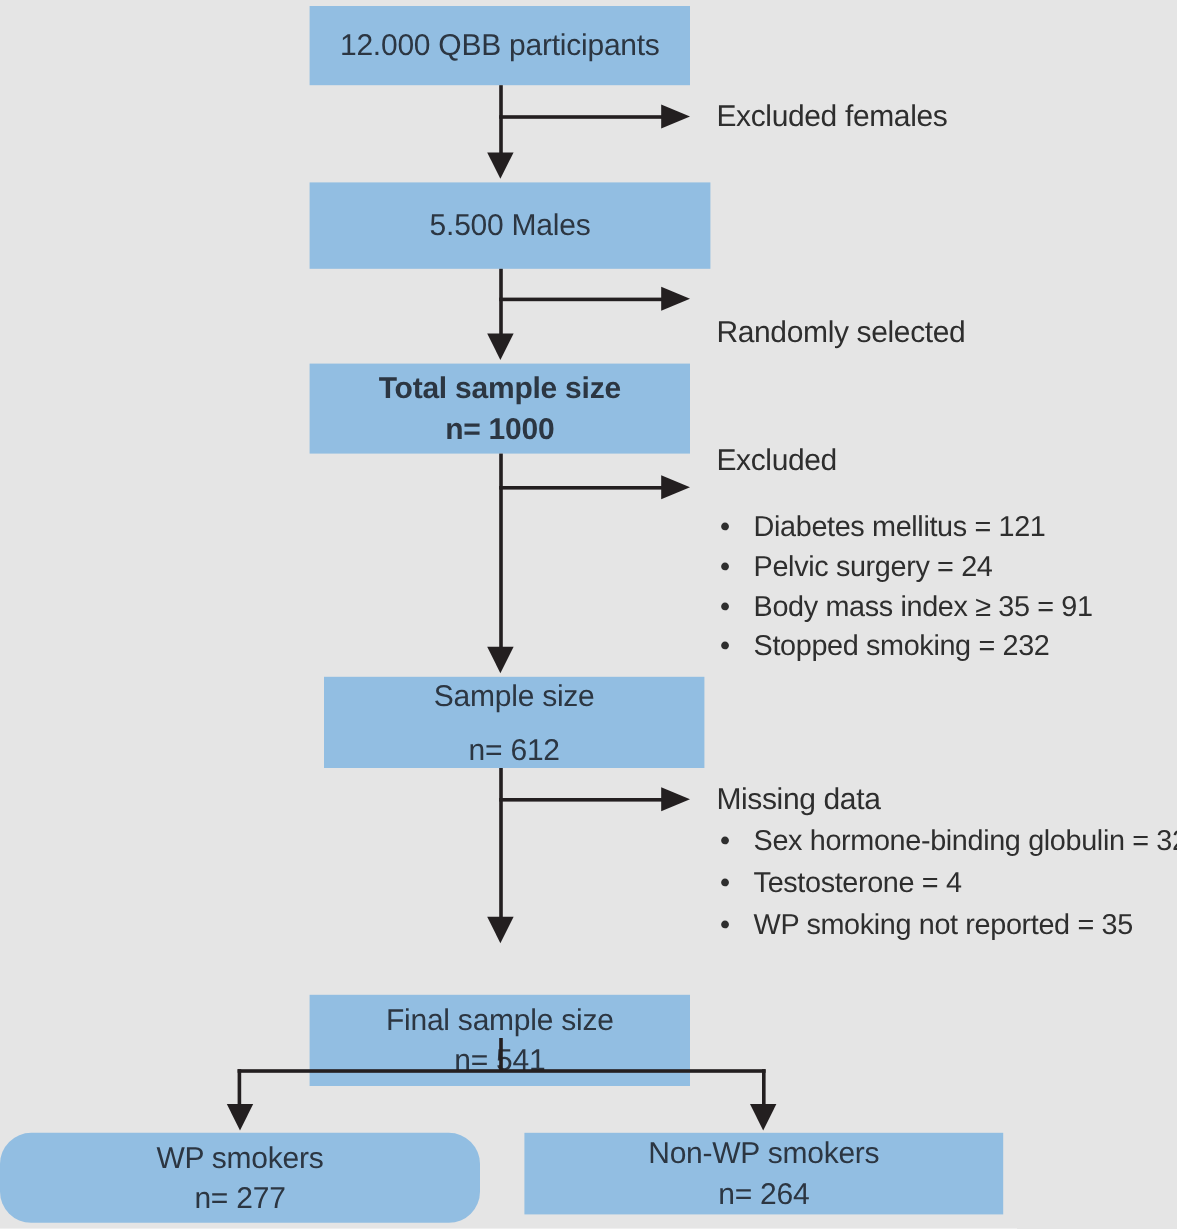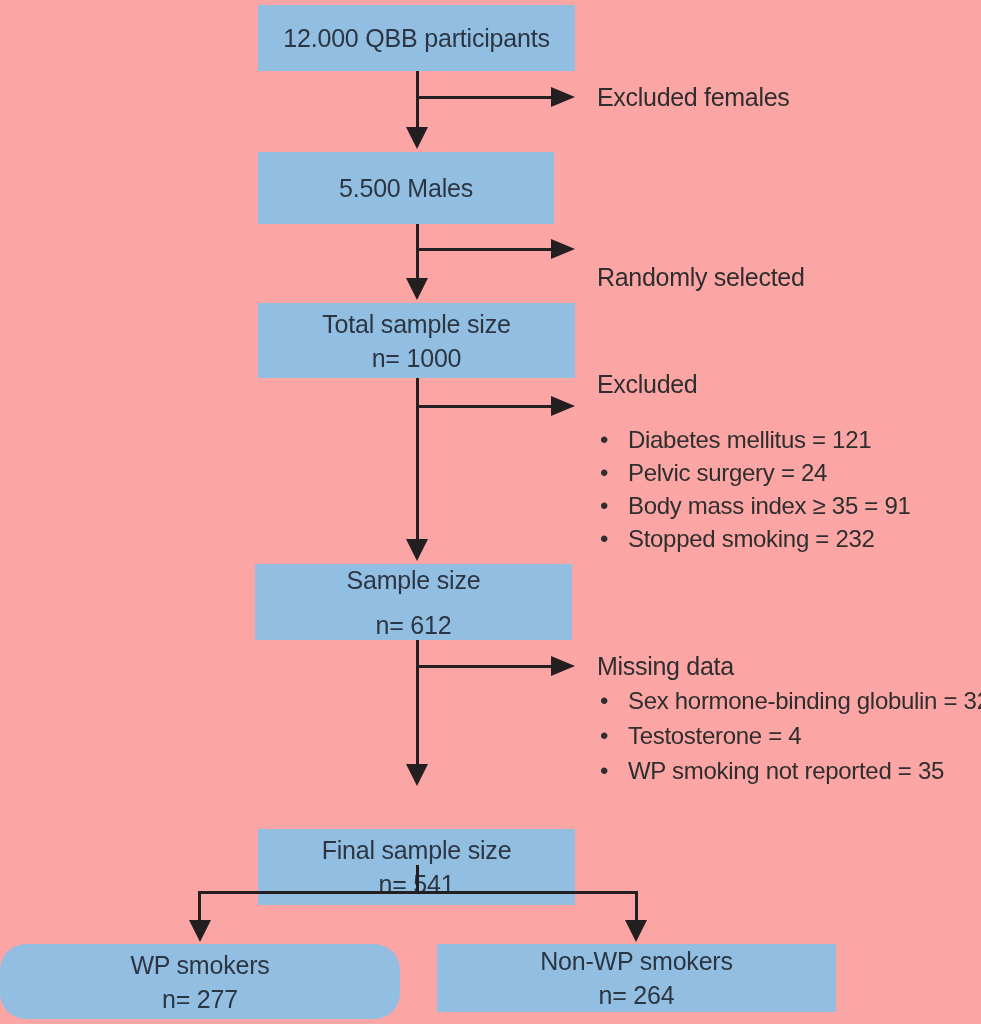--- a/index.html
+++ b/index.html
@@ -4,21 +4,21 @@
 <style>
   html, body {
     margin: 0;
     padding: 0;
     background: #ffffff;
   }
   .canvas {
     position: relative;
     width: 981px;
     height: 1024px;
-    background: #fca5a5;
+    background: #e5e5e5;
     overflow: hidden;
     font-family: "Liberation Sans", sans-serif;
     color: #2e2e2e;
   }
   .node {
     position: absolute;
     background: var(--box-fill, #92BEE2);
     display: flex;
     flex-direction: column;
     align-items: center;
@@ -87,30 +87,30 @@
 </style>
 </head>
 <body>
 
 <div class="canvas">
 
   <div class="node" style="left:258px; top:5px; width:317px; height:66px;">
     <span>12.000 QBB participants</span>
   </div>
 
-  <div class="node" style="left:258px; top:152px; width:296px; height:72px;">
+  <div class="node" style="left:258px; top:152px; width:334px; height:72px;">
     <span>5.500 Males</span>
   </div>
 
-  <div class="node" style="left:258px; top:303px; width:317px; height:75px;">
+  <div class="node" style="left:258px; top:303px; width:317px; height:75px;font-weight:bold;">
     <span>Total sample size</span>
     <span>n= 1000</span>
   </div>
 
-  <div class="node" style="left:255px; top:564px; width:317px; height:76px;gap:11px;">
+  <div class="node" style="left:270px; top:564px; width:317px; height:76px;gap:11px;">
     <span>Sample size</span>
     <span>n= 612</span>
   </div>
 
   <div class="node" style="left:258px; top:789px; width:317px; height:76px;margin-top:40px;">
     <span>Final sample size</span>
     <span>n= 541</span>
   </div>
 
   <div class="node" style="left:0px; top:944px; width:400px; height:75px;border-radius:26px;">

